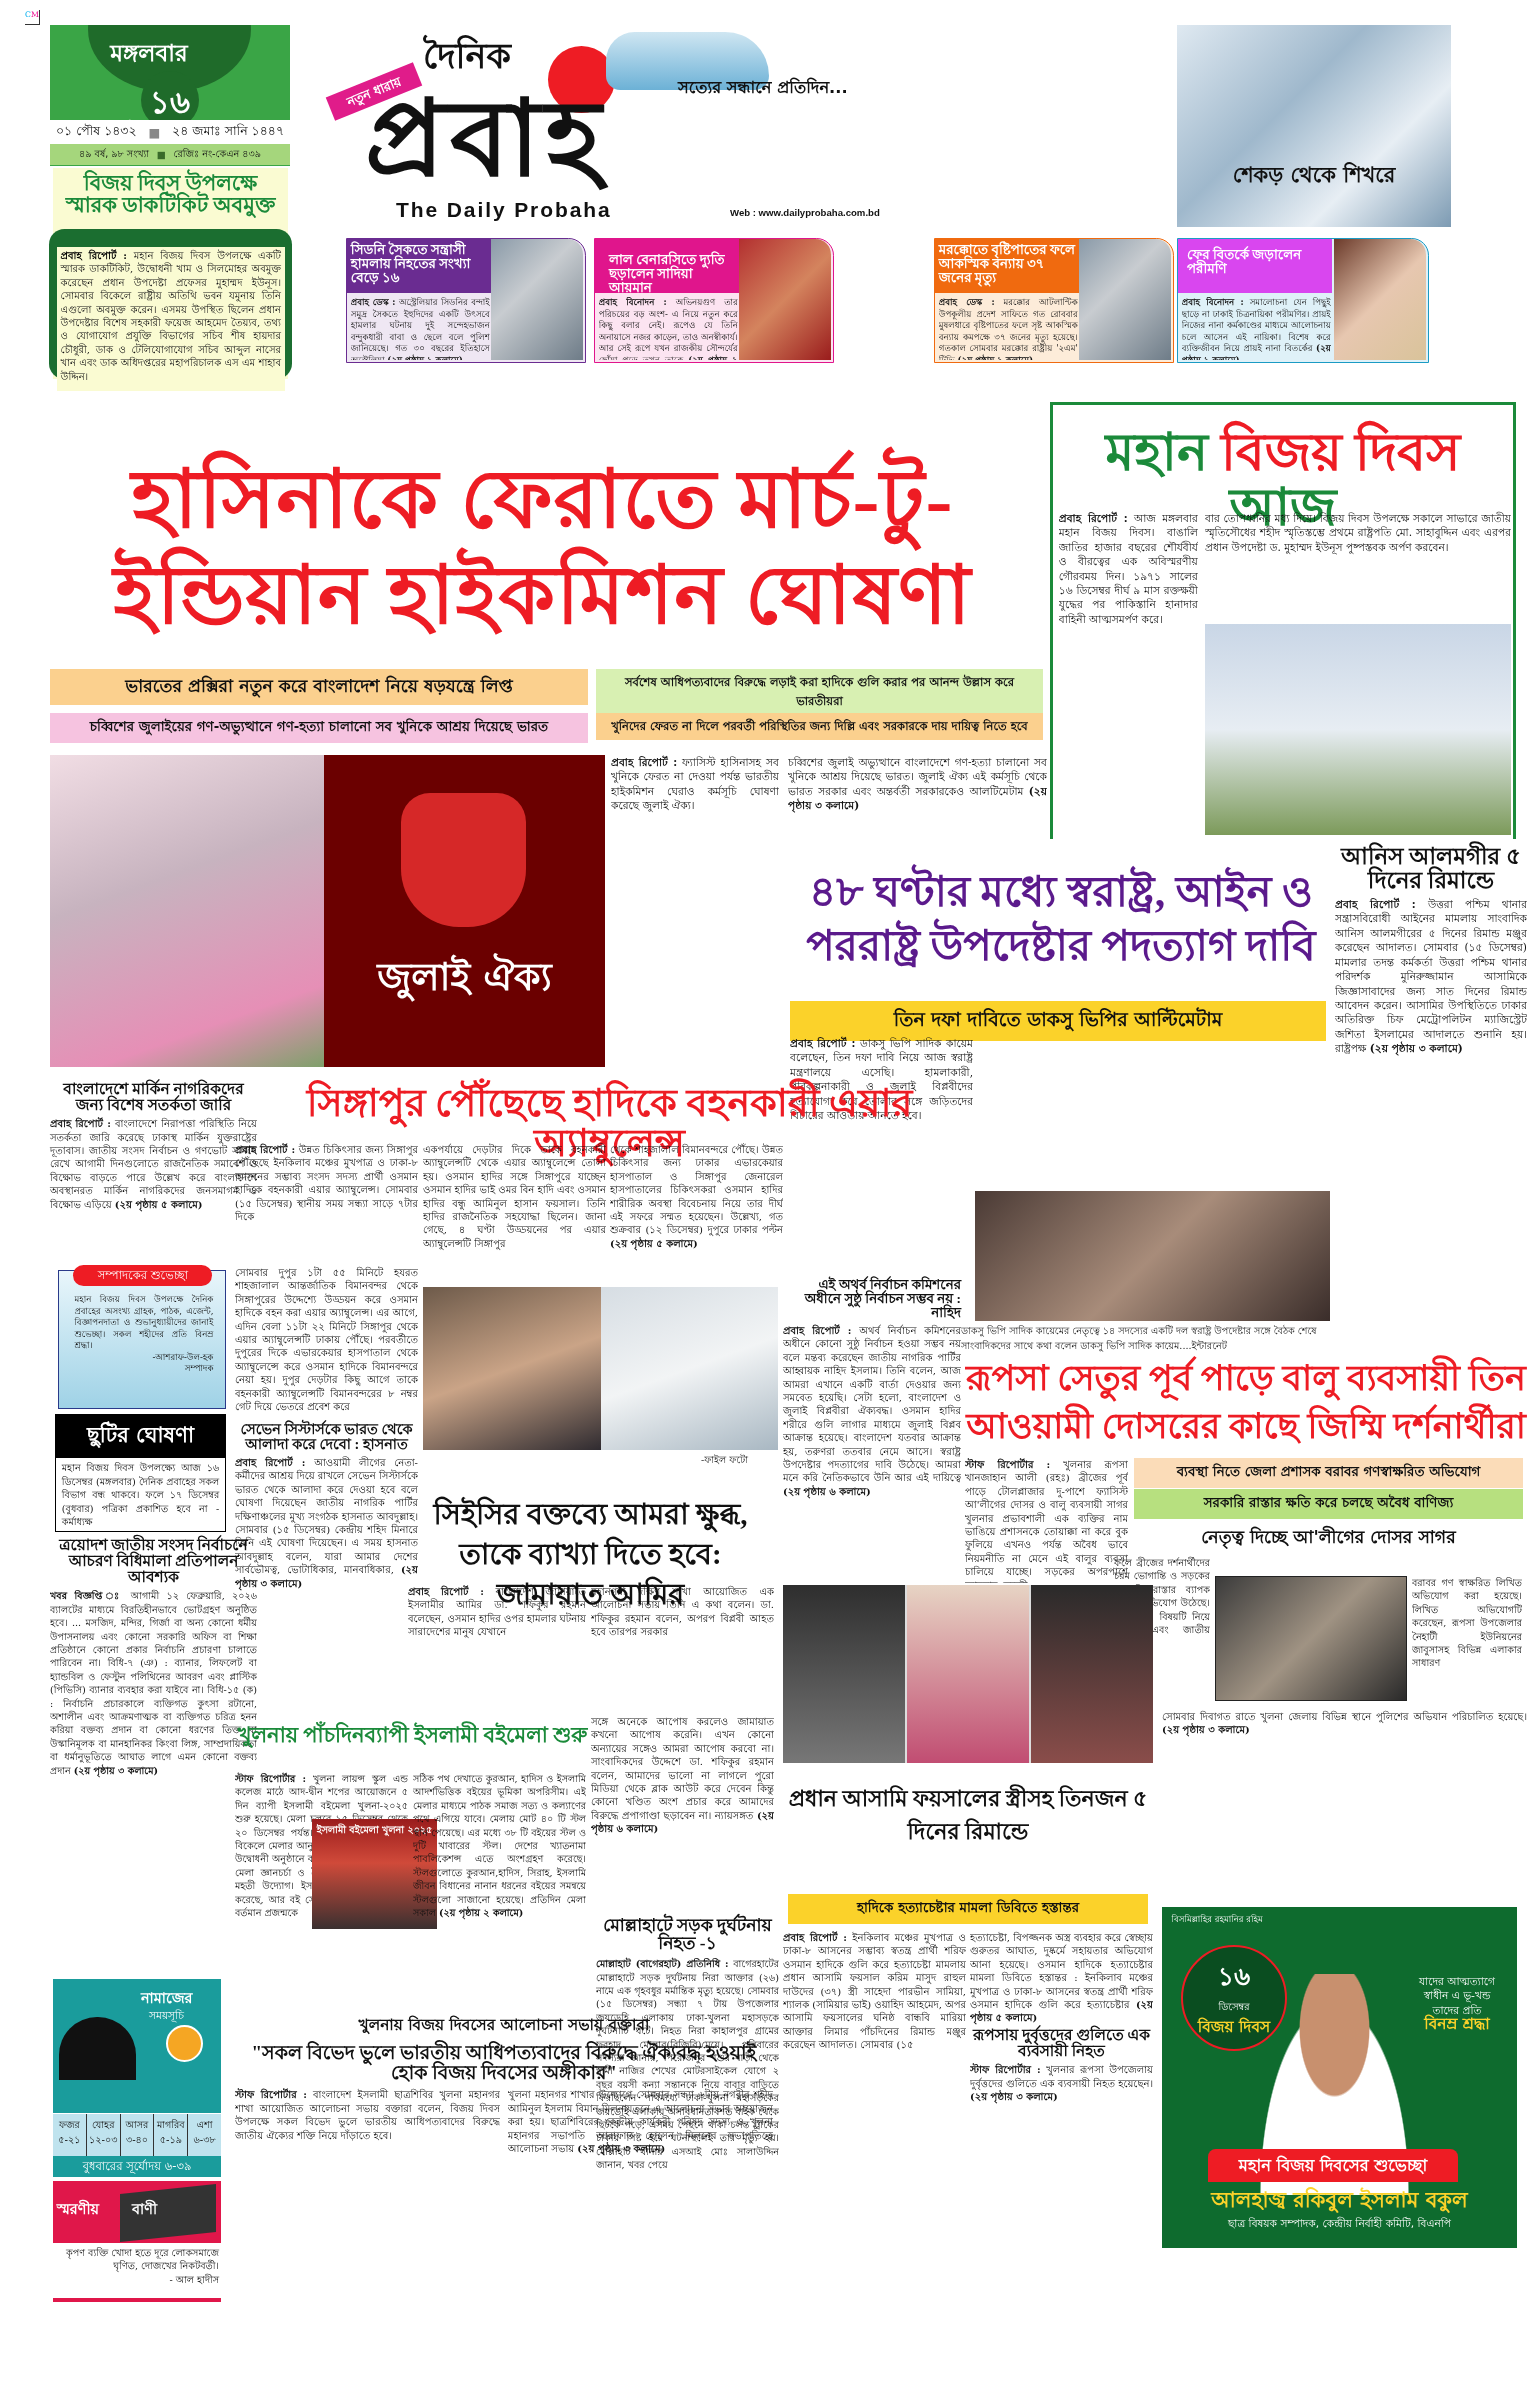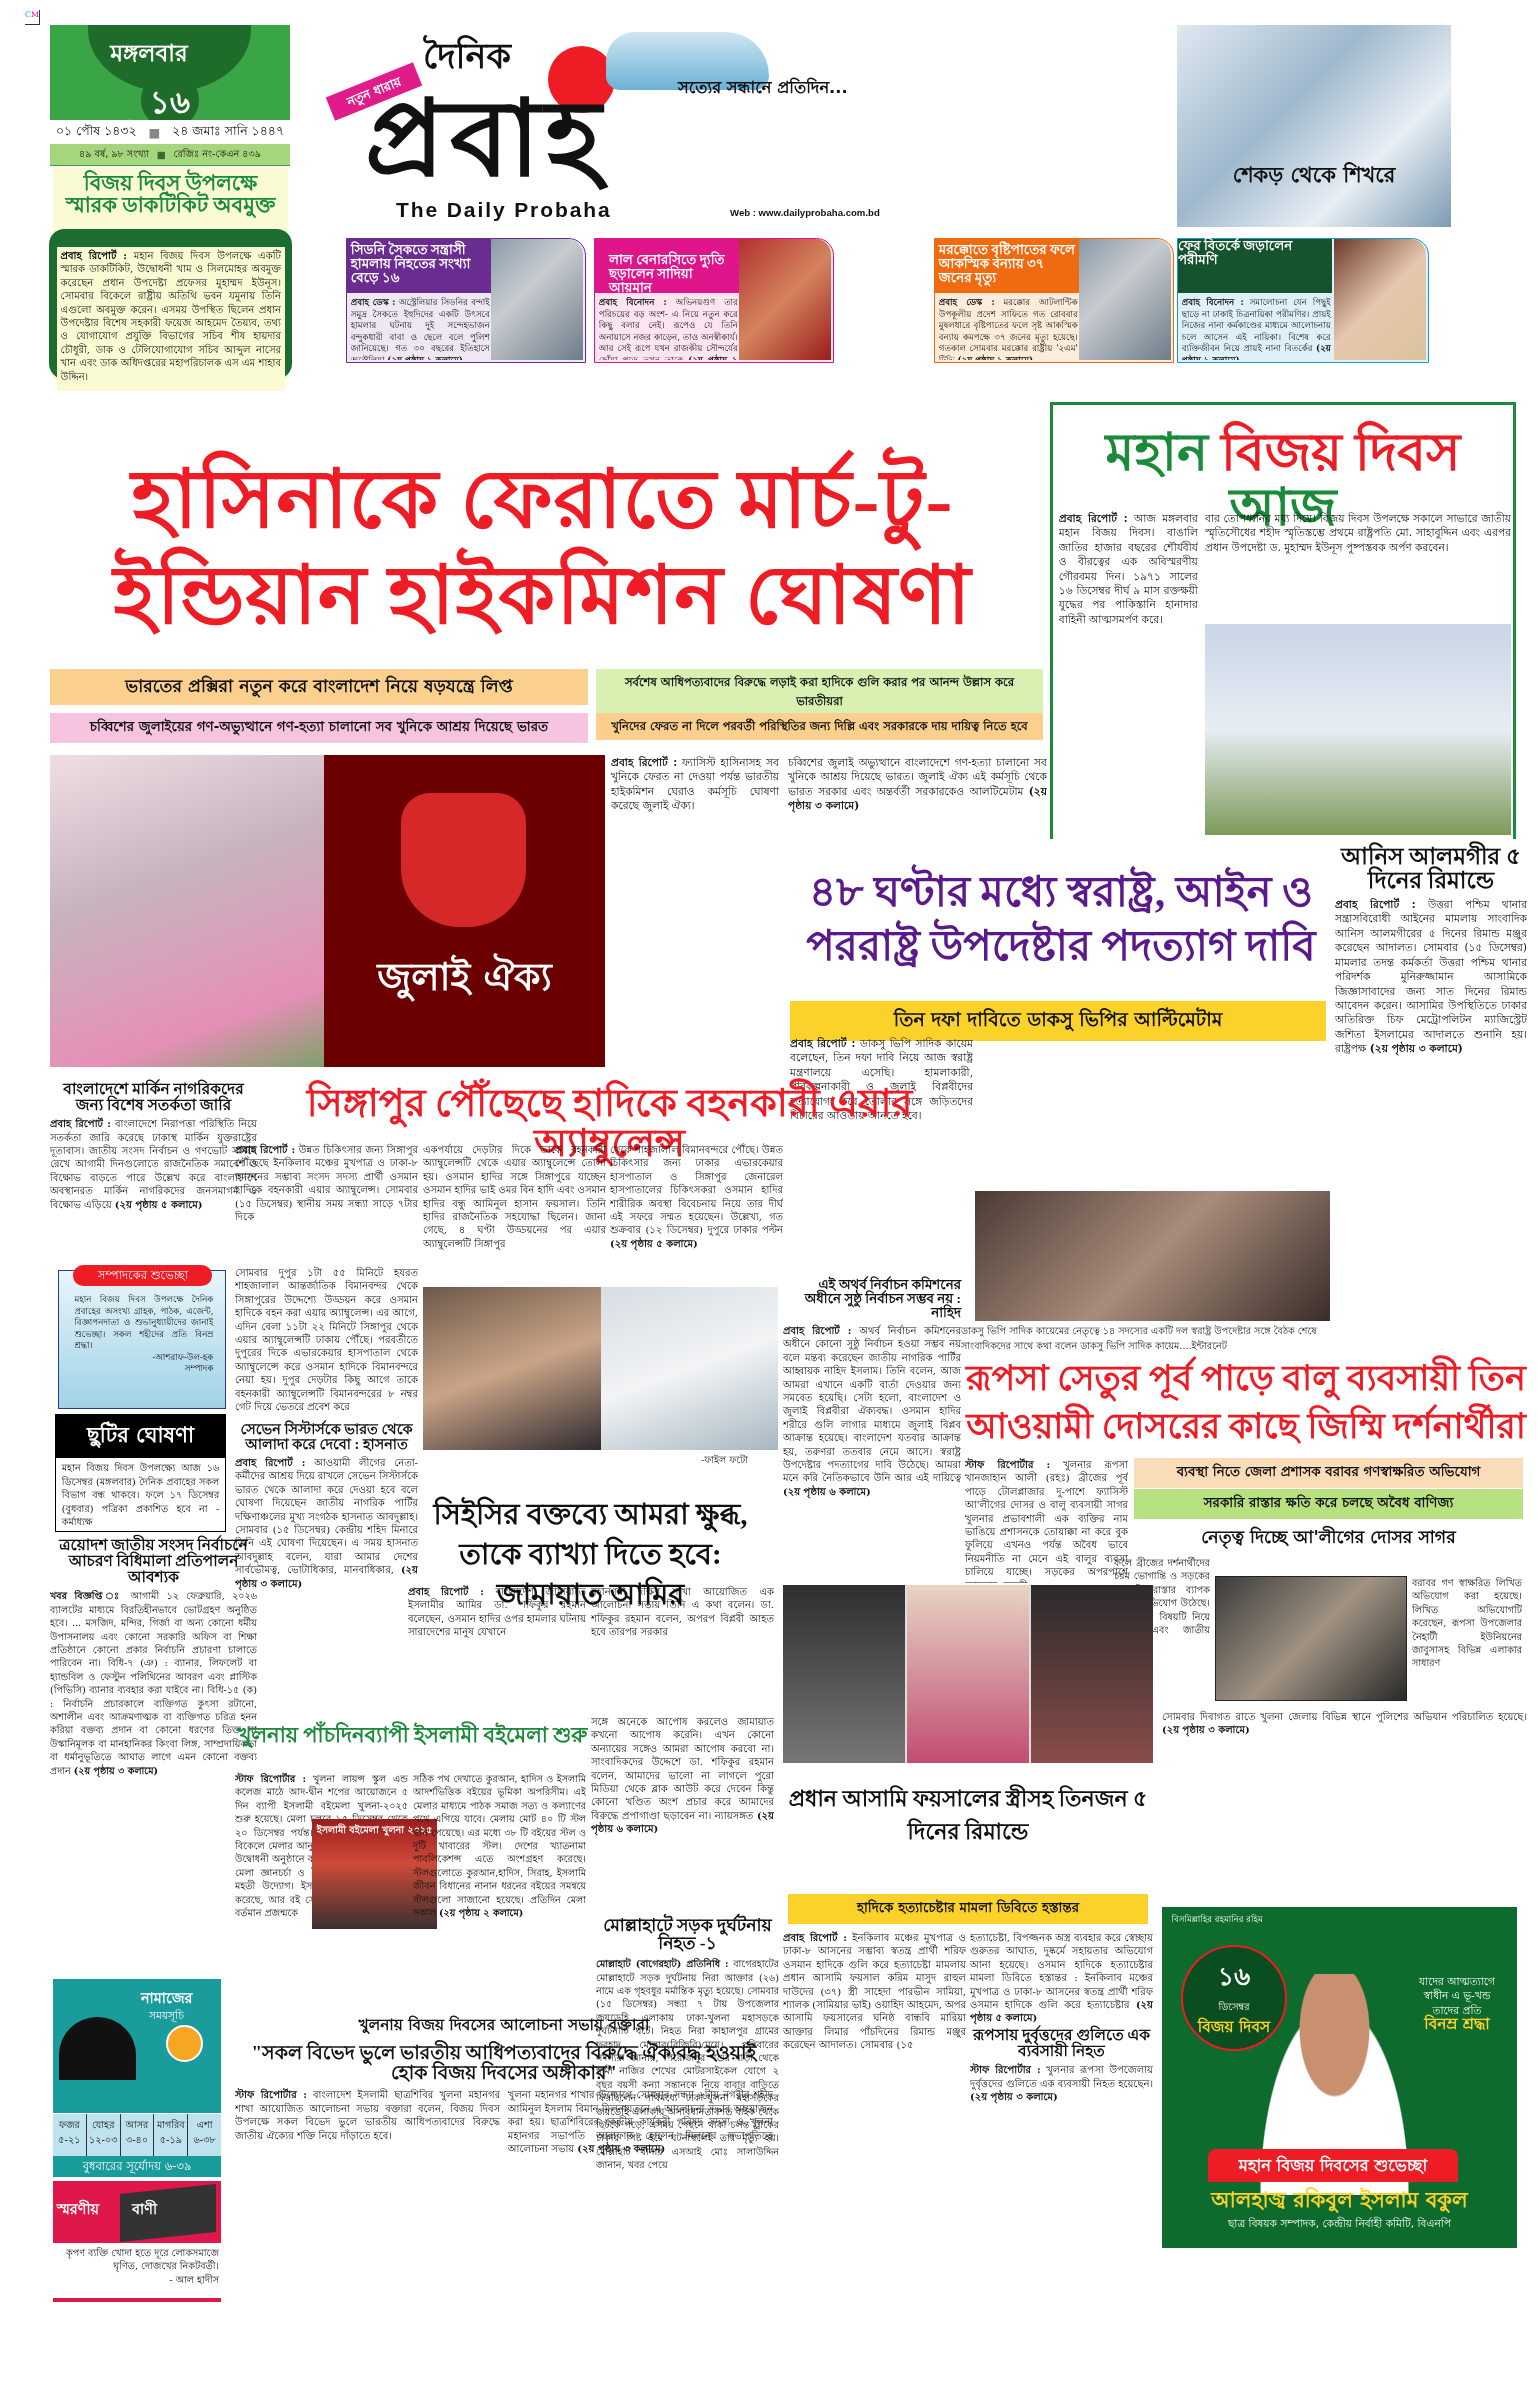--- a/index.html
+++ b/index.html
@@ -80,21 +80,21 @@
   </div>
 </div>
 <div class="abs" style="left:934px;top:238px;width:240px;height:125px;border:1.9px solid #f06a0f;border-radius:0 17.3px 0 0;background:#fdecd9">
   <div class="hl" style="background:#f06a0f;color:#fff;font-size:13.4px;padding:3.8px;width:144px;height:54px">মরক্কোতে বৃষ্টিপাতের ফলে আকস্মিক বন্যায় ৩৭ জনের মৃত্যু</div>
   <div class="abs img" style="left:144px;top:0;width:92px;height:121px;border-radius:0 15.4px 0 0"></div>
   <div class="abs body-text" style="left:3.8px;top:58px;width:139px;font-size:8.6px;line-height:11.5px;height:63px;overflow:hidden">
     <b>প্রবাহ ডেস্ক :</b> <span>মরক্কোর আটলান্টিক উপকূলীয় প্রদেশ সাফিতে গত রোববার মুষলধারে বৃষ্টিপাতের ফলে সৃষ্ট আকস্মিক বন্যায় কমপক্ষে ৩৭ জনের মৃত্যু হয়েছে। গতকাল সোমবার মরক্কোর রাষ্ট্রীয় '২এম' টিভি</span> <b>(২য় পৃষ্ঠায় ১ কলামে)</b>
   </div>
 </div>
 <div class="abs" style="left:1177px;top:238px;width:252px;height:125px;border:1.9px solid #1a9bc4;border-radius:0 17.3px 0 0;background:#dff1f8">
-  <div class="hl" style="background:#14532d;color:#fff;font-size:13.4px;padding:0;width:154px;height:54px">ফের বিতর্কে জড়ালেন পরীমণি</div>
+  <div class="hl" style="background:#d946ef;color:#fff;font-size:13.4px;padding:9px;width:154px;height:54px">ফের বিতর্কে জড়ালেন পরীমণি</div>
   <div class="abs" style="left:156px;top:0;width:92px;height:121px;border-radius:0 15.4px 0 0;background:linear-gradient(135deg,#6b3a2a,#e7c7b0 50%,#d9c39a)"></div>
   <div class="abs body-text" style="left:3.8px;top:58px;width:149px;font-size:8.6px;line-height:11.5px;height:63px;overflow:hidden">
     <b>প্রবাহ বিনোদন :</b> <span>সমালোচনা যেন পিছুই ছাড়ে না ঢাকাই চিত্রনায়িকা পরীমণির। প্রায়ই নিজের নানা কর্মকাণ্ডের মাধ্যমে আলোচনায় চলে আসেন এই নায়িকা। বিশেষ করে ব্যক্তিজীবন নিয়ে প্রায়ই নানা বিতর্কের</span> <b>(২য় পৃষ্ঠায় ১ কলামে)</b>
   </div>
 </div>
 
 <div class="abs hl" style="left:43px;top:452px;width:999px;color:#ee1c24;font-size:81px;line-height:96px;text-align:center;letter-spacing:1px">হাসিনাকে ফেরাতে মার্চ-টু-ইন্ডিয়ান হাইকমিশন ঘোষণা</div>
 
 <div class="abs tag-box" style="left:50px;top:669px;width:538px;background:#fbd08e;font-size:17.3px">ভারতের প্রক্সিরা নতুন করে বাংলাদেশ নিয়ে ষড়যন্ত্রে লিপ্ত</div>
 <div class="abs tag-box" style="left:596px;top:669px;width:447px;background:#d8f0b2;font-size:11.5px;line-height:19px">সর্বশেষ আধিপত্যবাদের বিরুদ্ধে লড়াই করা হাদিকে গুলি করার পর আনন্দ উল্লাস করে ভারতীয়রা</div>

